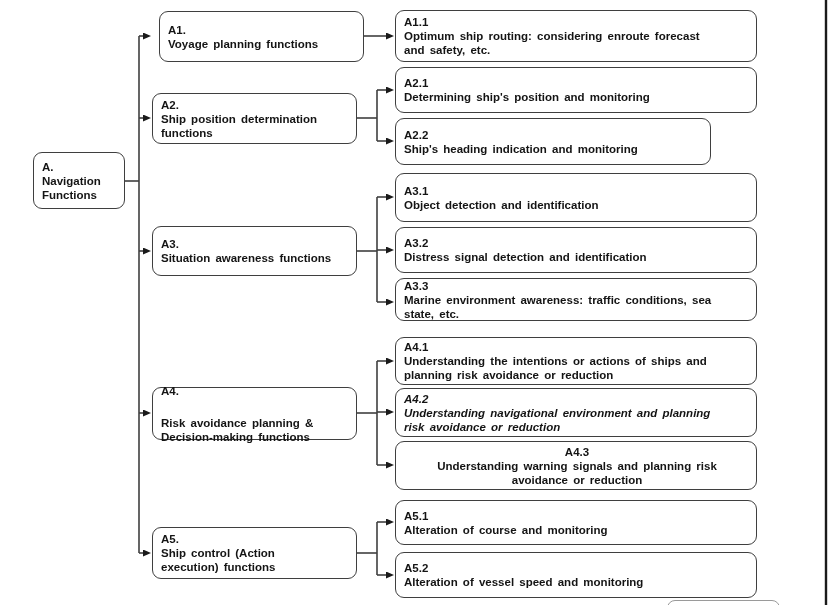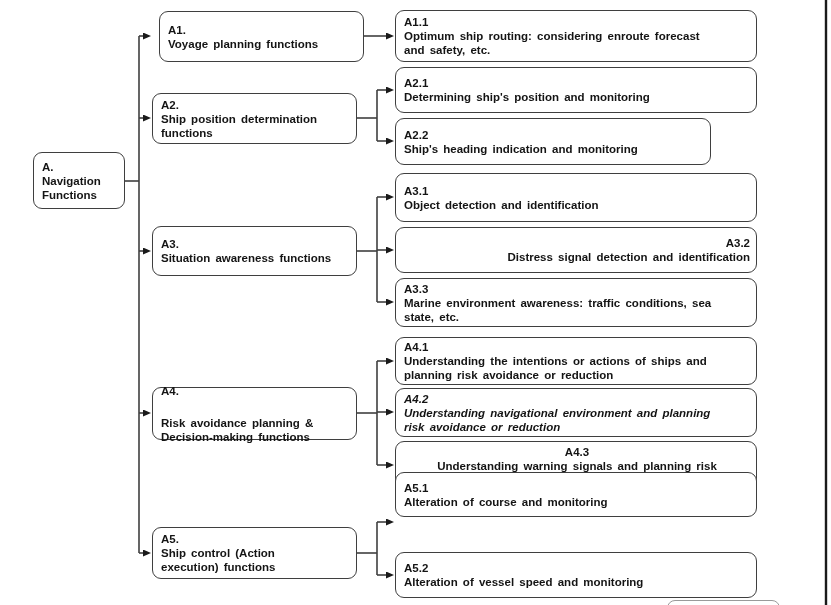--- a/index.html
+++ b/index.html
@@ -127,45 +127,45 @@
     <div class="lbl">Determining ship's position and monitoring</div>
   </div>
   <div class="box" style="left:395px;top:118px;width:316px;height:47px;">
     <div class="code">A2.2</div>
     <div class="lbl">Ship's heading indication and monitoring</div>
   </div>
   <div class="box" style="left:395px;top:173px;width:362px;height:49px;">
     <div class="code">A3.1</div>
     <div class="lbl">Object detection and identification</div>
   </div>
-  <div class="box" style="left:395px;top:227px;width:362px;height:46px;align-items:flex-end;">
+  <div class="box" style="left:395px;top:227px;width:362px;height:46px;">
     <div class="code">A3.2</div>
     <div class="lbl">Distress signal detection and identification</div>
   </div>
-  <div class="box" style="left:395px;top:278px;width:362px;height:49px;">
+  <div class="box" style="left:395px;top:278px;width:362px;height:43px;">
     <div class="code">A3.3</div>
     <div class="lbl">Marine environment awareness: traffic conditions, sea
 state, etc.</div>
   </div>
   <div class="box" style="left:395px;top:337px;width:362px;height:48px;">
     <div class="code">A4.1</div>
     <div class="lbl">Understanding the intentions or actions of ships and
 planning risk avoidance or reduction</div>
   </div>
   <div class="box" style="left:395px;top:388px;width:362px;height:49px;font-style:italic;">
     <div class="code">A4.2</div>
     <div class="lbl">Understanding navigational environment and planning
 risk avoidance or reduction</div>
   </div>
   <div class="box" style="left:395px;top:441px;width:362px;height:49px;text-align:center;">
     <div class="code">A4.3</div>
     <div class="lbl">Understanding warning signals and planning risk
 avoidance or reduction</div>
   </div>
-  <div class="box" style="left:395px;top:472px;width:362px;height:45px;">
+  <div class="box" style="left:395px;top:500px;width:362px;height:45px;">
     <div class="code">A5.1</div>
     <div class="lbl">Alteration of course and monitoring</div>
   </div>
   <div class="box" style="left:395px;top:552px;width:362px;height:46px;">
     <div class="code">A5.2</div>
     <div class="lbl">Alteration of vessel speed and monitoring</div>
   </div>
 
   <div class="partial-box" style="left:667px;top:600px;width:113px;height:18px;"></div>
 

